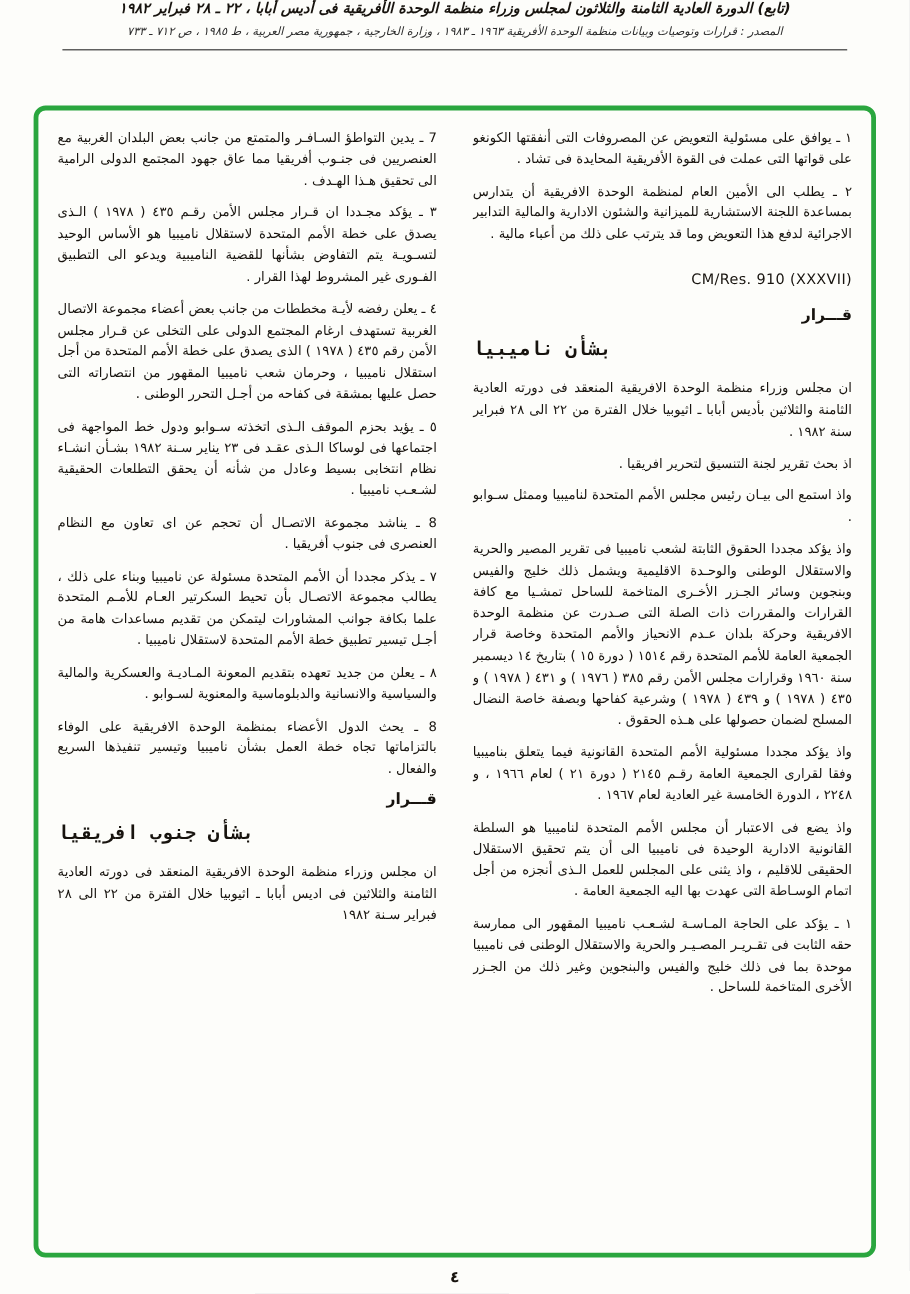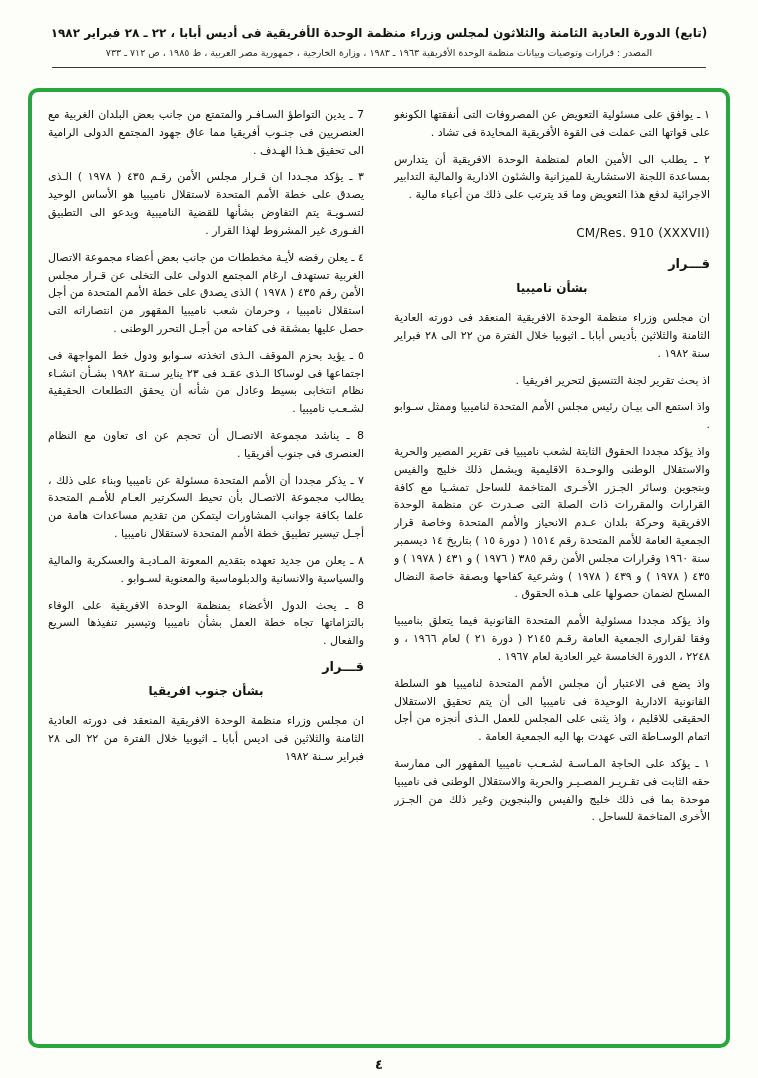--- a/index.html
+++ b/index.html
@@ -13,22 +13,22 @@
     height: 1078px;
     margin: 0 auto;
     background: #fdfdfa;
     overflow: hidden;
     direction: rtl;
     font-family: "DejaVu Sans", sans-serif;
     color: #17130e;
   }
   
   .header {
-    padding-top: 26px;
     text-align: center;
+    font-style: italic;
   }
   .header-line1 {
     font-size: 12px;
     font-weight: bold;
     letter-spacing: 0.2px;
   }
   .header-line2 {
     font-size: 9.5px;
     margin-top: 7px;
     color: #2a2a2a;
@@ -81,24 +81,25 @@
   .res-code.big-gap {
     margin-top: 36px;
   }
   .res-title {
     text-align: right;
     font-weight: bold;
     font-size: 13px;
     margin: 8px 0 10px 0;
   }
   .res-subtitle {
-    text-align: center;
+    text-align: left;
     font-weight: bold;
-    font-size: 12px;
+    font-size: 16px;
     margin: 0 0 14px 0;
+    font-family: Liberation Mono, monospace;
   }
   
   .page-number {
     position: absolute;
     bottom: 6px;
     left: 0;
     right: 0;
     text-align: center;
     font-size: 13px;
     font-weight: bold;

